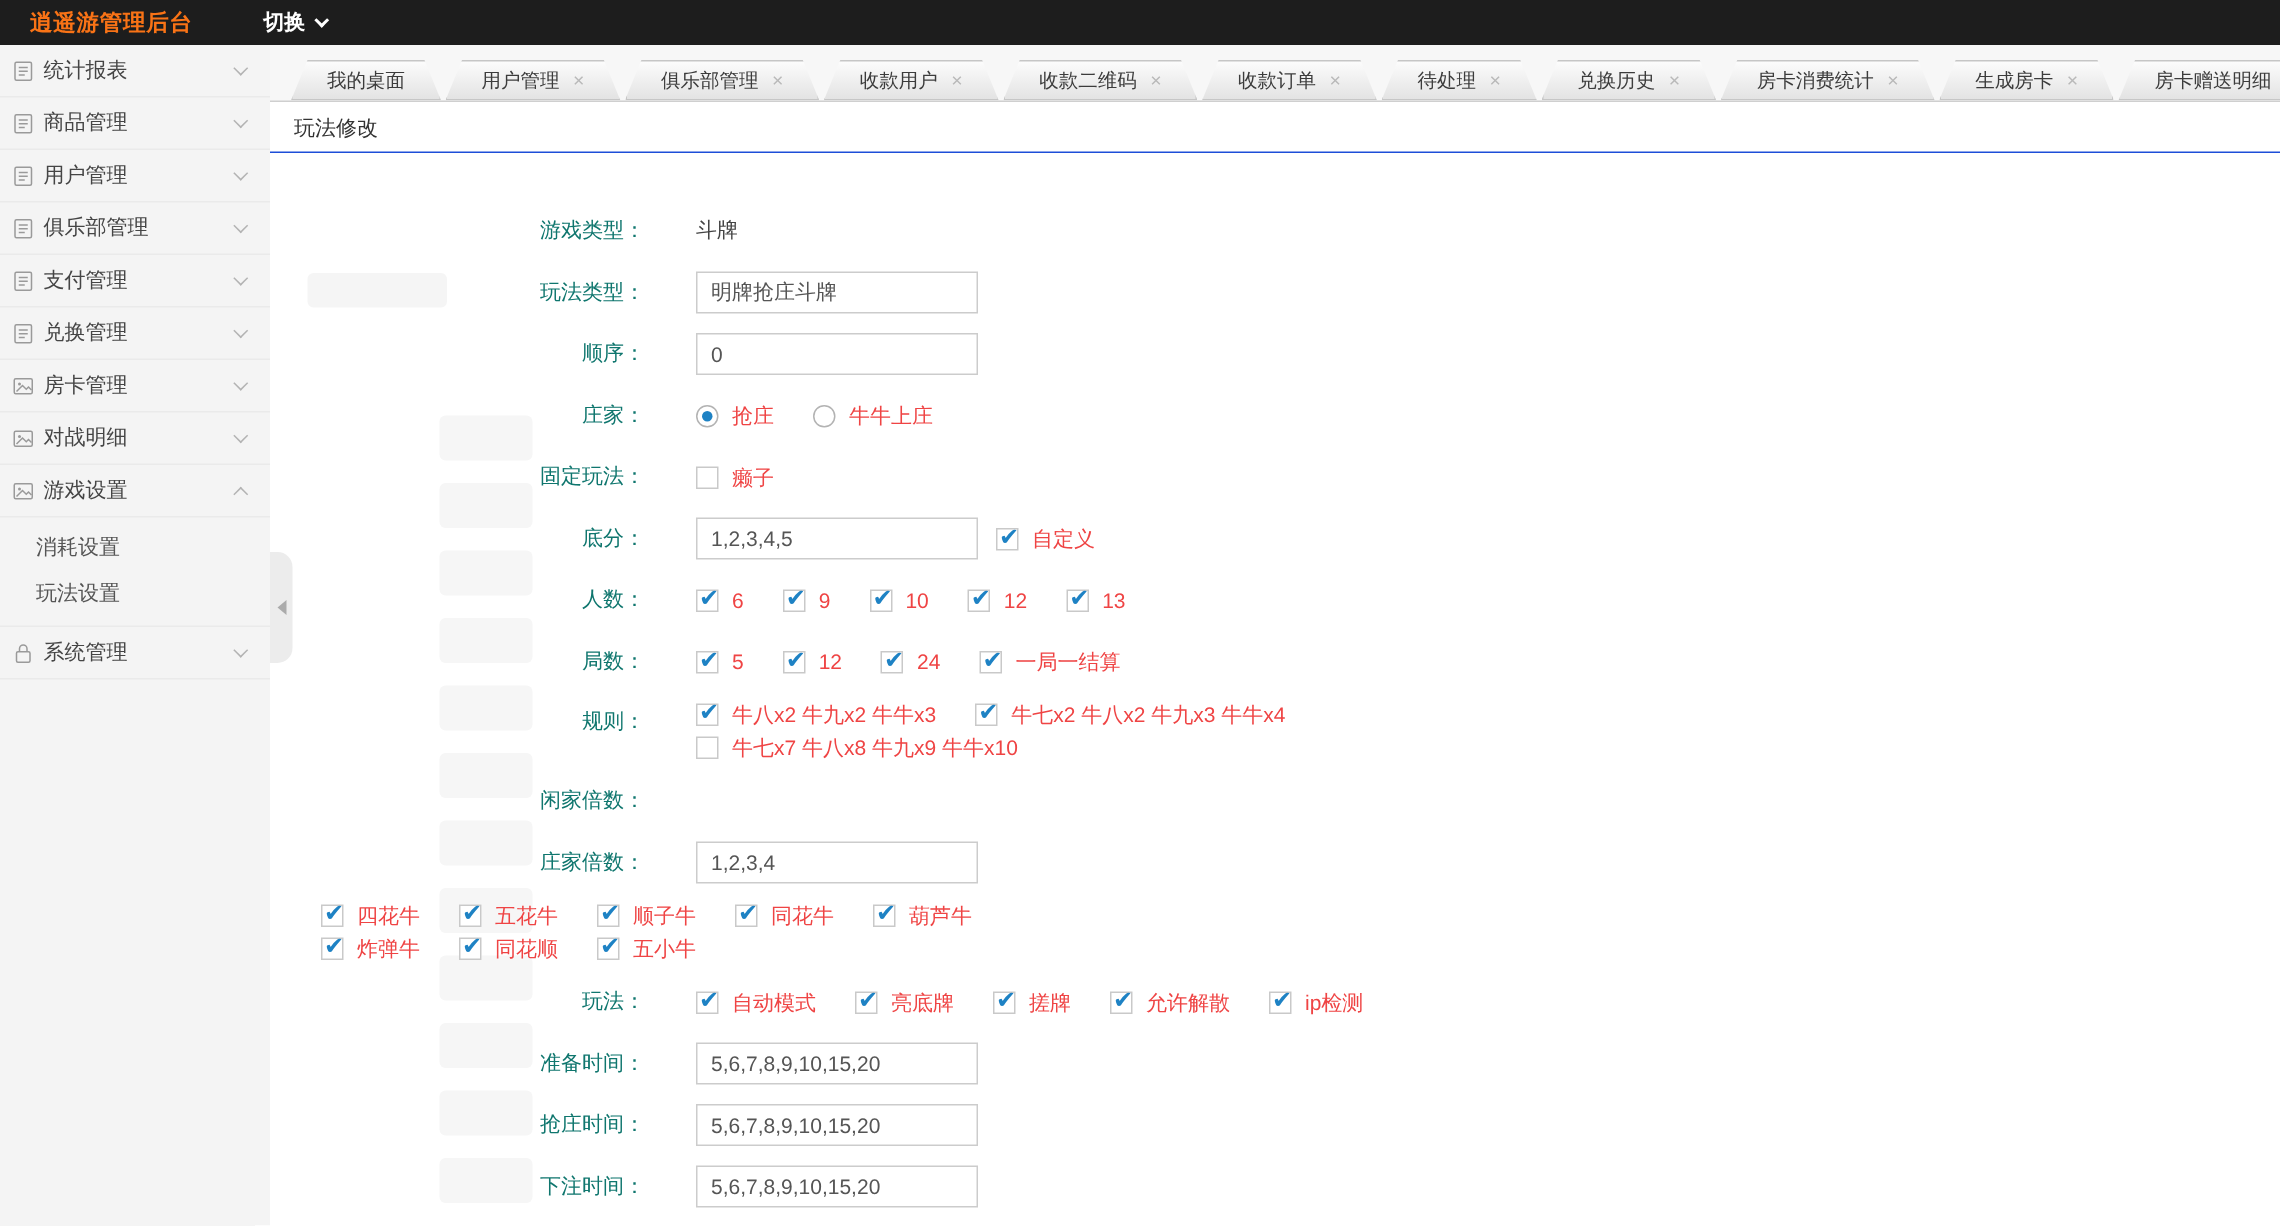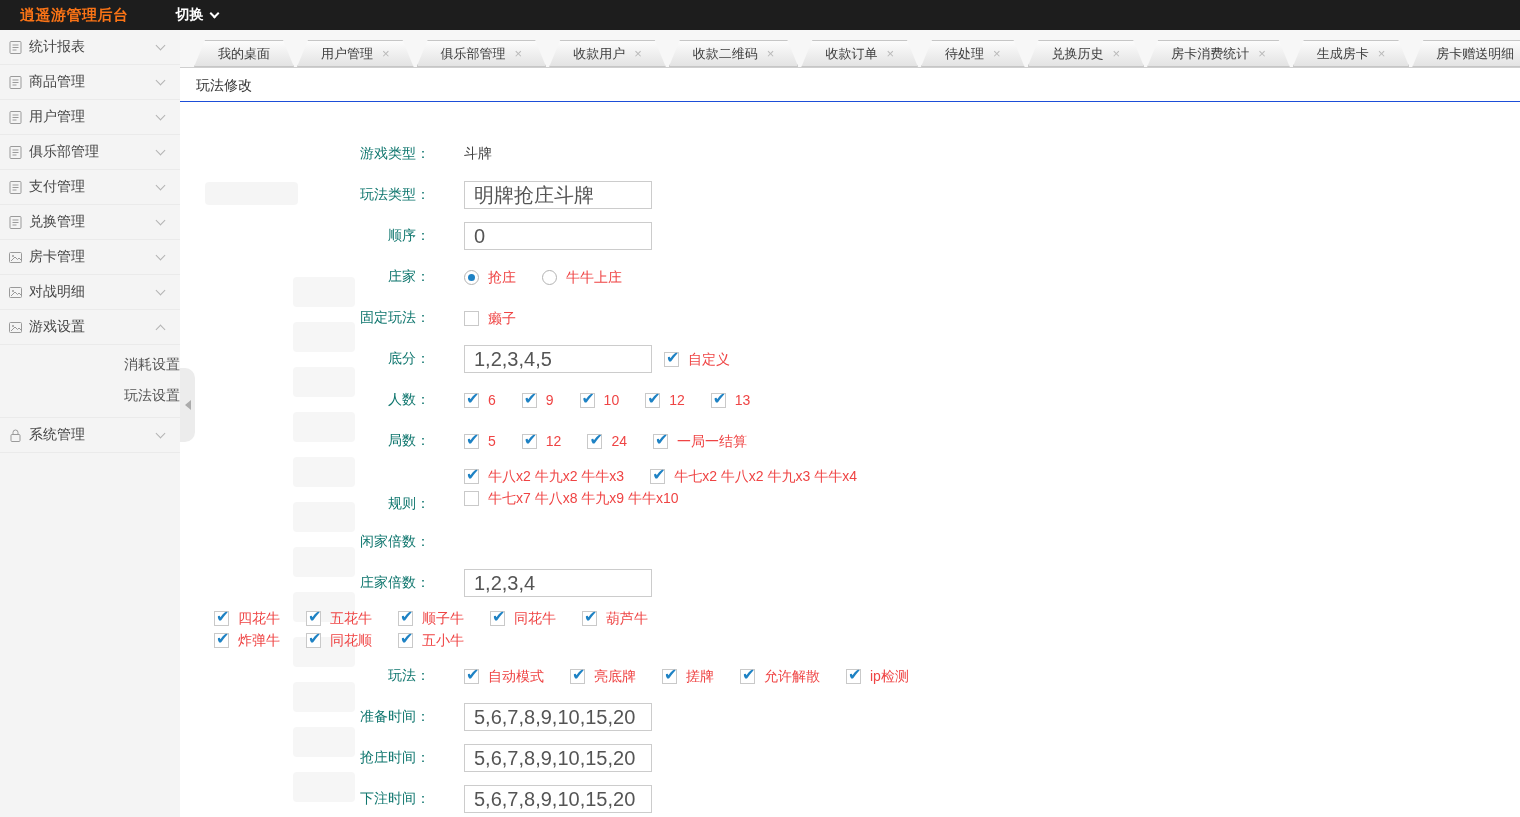--- a/index.html
+++ b/index.html
@@ -14,21 +14,21 @@
 
   
   .sidebar { position:absolute; top:30px; left:0; width:180px; height:787px; background:#f4f4f4; z-index:20; }
   .side-item { display:flex; align-items:center; height:35px; padding:0 10px 0 8px; border-bottom:1px solid #eaeaea; color:#454545; font-size:14px; cursor:pointer; }
   .side-item .icon { width:15px; height:15px; margin-right:6px; display:inline-flex; }
   .side-item .icon svg { width:15px; height:15px; }
   .side-label { flex:1; }
   .side-chev { width:7px; height:7px; border-right:1.2px solid #b3b3b3; border-bottom:1.2px solid #b3b3b3; transform:rotate(45deg); margin-right:6px; margin-top:-3px; }
   .side-chev.up { transform:rotate(-135deg); margin-top:4px; }
   .side-sub { border-bottom:1px solid #eaeaea; padding:4px 0 6px; }
-  .side-sub-item { height:31px; line-height:31px; padding-left:12px; font-size:14px; color:#555; cursor:pointer;text-align:right; }
+  .side-sub-item { height:31px; line-height:31px; padding-left:24px; font-size:14px; color:#555; cursor:pointer; }
   .collapse-handle { position:absolute; left:180px; top:368px; width:15px; height:74px; background:#ececec; border-radius:0 10px 10px 0; z-index:25; display:flex; align-items:center; justify-content:center; cursor:pointer; }
   .collapse-tri { width:0; height:0; border-top:5px solid transparent; border-bottom:5px solid transparent; border-right:6px solid #ababab; }
 
   
   .main { position:absolute; top:30px; left:180px; width:1340px; height:787px; background:#fff; }
 
   .tabstrip { height:38px; background:#f7f7f7; border-bottom:1px solid #cfcfcf; display:flex; align-items:flex-end; padding-left:14px; overflow:hidden; white-space:nowrap; }
   .tab { flex:0 0 auto; height:27px; margin-right:3px; padding:0 24px; display:flex; align-items:center; font-size:13px; color:#3c3c3c; background:linear-gradient(#fdfdfd,#e2e2e2); clip-path:polygon(11px 0%, calc(100% - 11px) 0%, 100% 100%, 0% 100%); border-radius:6px 6px 0 0; cursor:pointer; position:relative; box-shadow:inset 0 0 0 1px #c6c6c6; }
   .tab-close { margin-left:9px; color:#b9b9b9; font-size:13px; line-height:1; cursor:pointer; }
 
@@ -37,26 +37,26 @@
   .content { position:relative; height:714px; background:#fff; overflow:hidden; }
 
   
   .ghost-btn { position:absolute; left:25px; top:80px; width:93px; height:23px; background:rgba(120,120,120,.07); border-radius:4px; }
   .ghost-row { position:absolute; left:113px; width:62px; height:30px; background:rgba(100,100,100,.055); border-radius:4px; }
 
   
   .form { position:relative; padding-top:38px; }
   .form-row { display:flex; align-items:center; margin-bottom:13px; min-height:28px; }
   .form-row.multi { align-items:flex-start; }
-  .form-row.multi .frm-label { line-height:24px;margin-top:23px; }
+  .form-row.multi .frm-label { line-height:24px; }
   .frm-label { width:250px; text-align:right; font-size:14px; color:#0f766e; flex:0 0 auto; }
   .fieldwrap { margin-left:34px; display:flex; align-items:center; }
   .form-row.multi .fieldwrap { align-items:flex-start; }
   .frm-static { font-size:14px; color:#444; }
-  .frm-input { width:188px; height:28px; border:1px solid #ccc; padding:0 4px 0 9px; font-size:20px; color:#555; font-family:"Liberation Sans","DejaVu Sans",sans-serif; outline:none; background:#fff; }
+  .frm-input { width:188px; height:28px; border:1px solid #ccc; padding:0 4px 0 9px; font-size:14px; color:#555; font-family:"Liberation Sans","DejaVu Sans",sans-serif; outline:none; background:#fff; }
 
   .opt-lines { display:flex; flex-direction:column; gap:5px; }
   .opt-line { display:flex; align-items:center; }
   .opt { display:flex; align-items:center; margin-right:26px; cursor:pointer; }
   .opt:last-child { margin-right:0; }
   .cb { position:relative; width:15px; height:15px; border:1px solid #c9c9c9; background:#fff; flex:0 0 auto; }
   .cb.checked::after { content:"\2714"; position:absolute; left:1px; top:-5px; font-size:16px; font-weight:bold; color:#1e82c4; font-family:"DejaVu Sans",sans-serif; }
   .rd { position:relative; width:15px; height:15px; border:1px solid #b3b3b3; border-radius:50%; background:#fff; flex:0 0 auto; }
   .rd.checked::after { content:""; position:absolute; left:3px; top:3px; width:7px; height:7px; border-radius:50%; background:#1e82c4; }
   .opt-label { margin-left:9px; font-size:14px; color:#ef4444; line-height:17px; }

